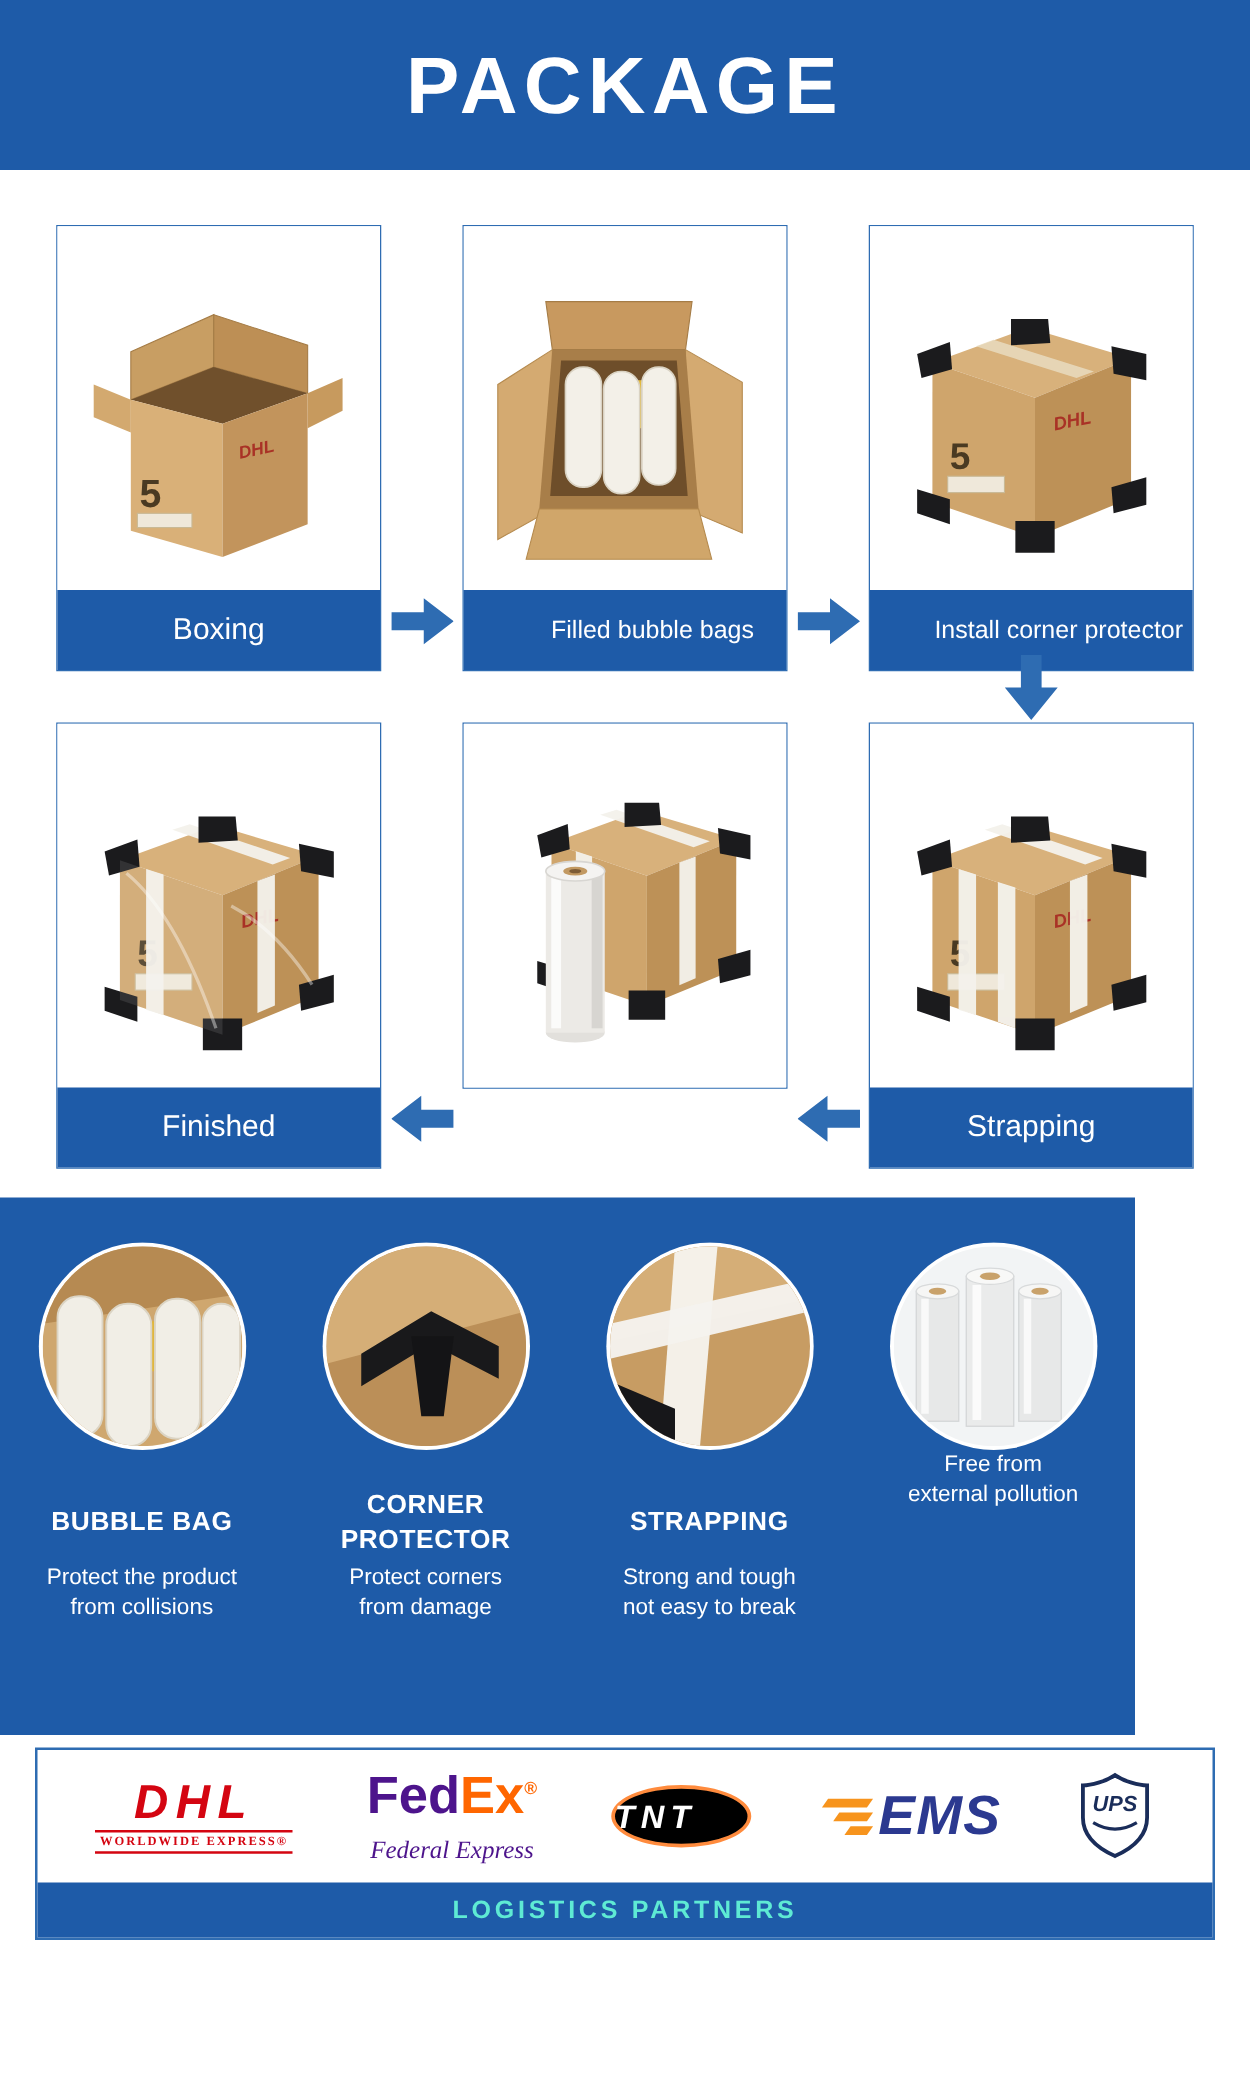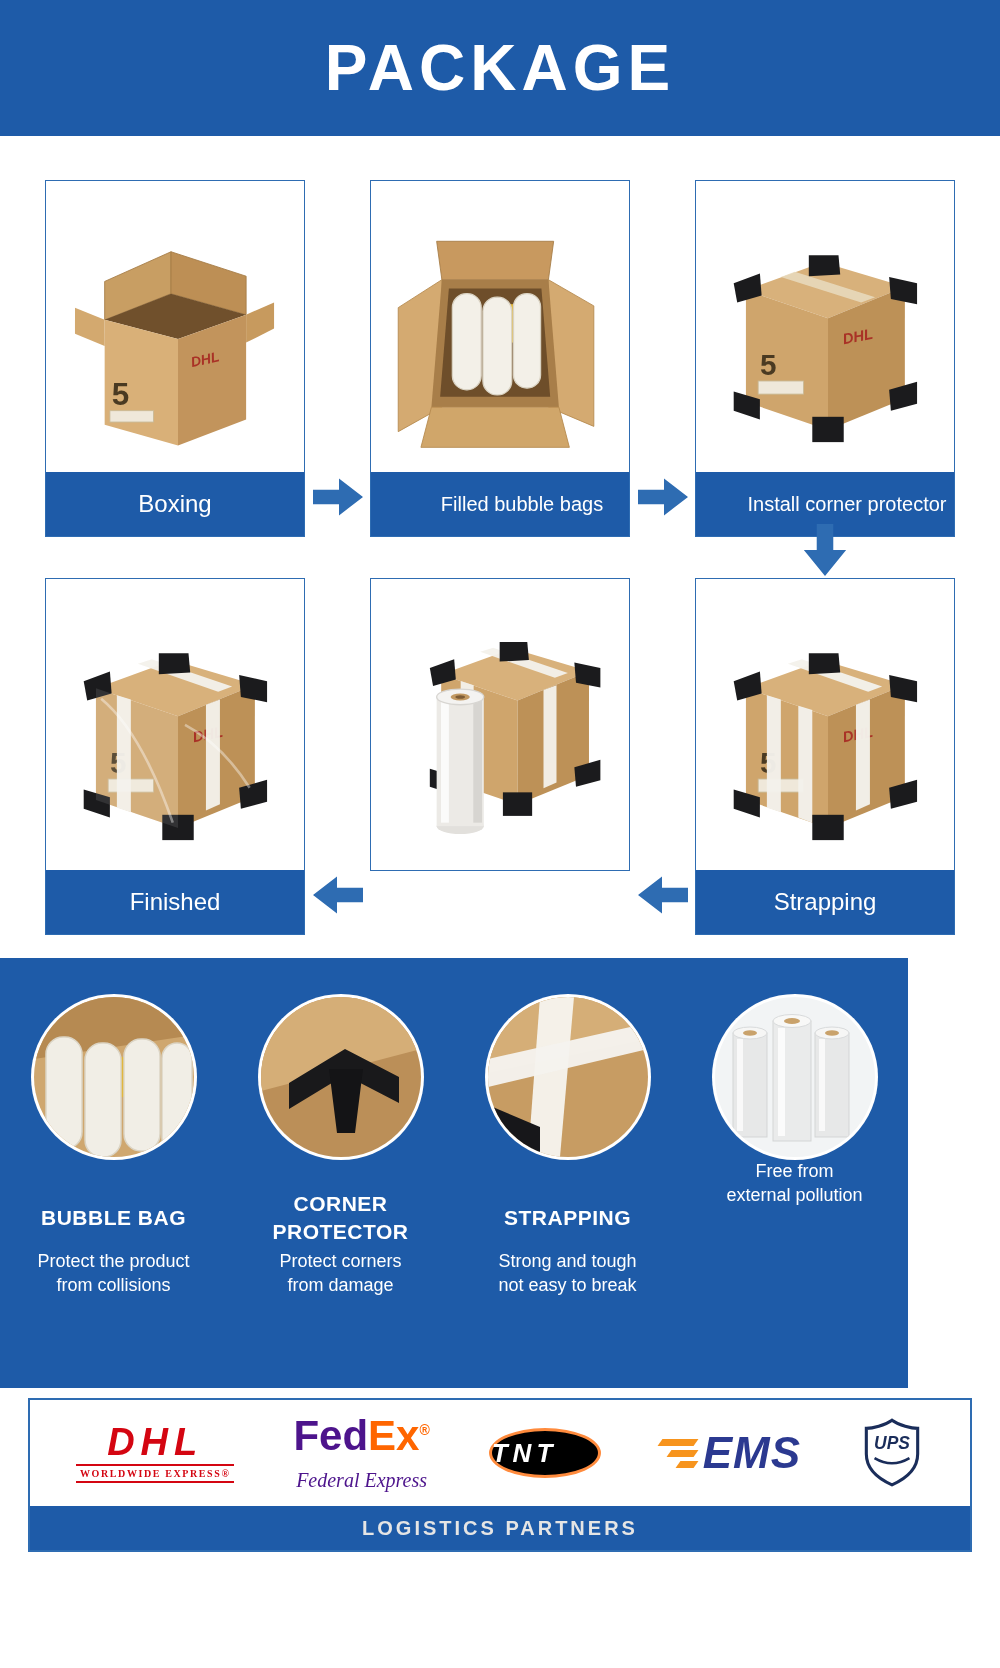--- a/index.html
+++ b/index.html
@@ -40,21 +40,21 @@
   .circle { width:166px; height:166px; border-radius:50%; overflow:hidden;
             border:3px solid rgba(255,255,255,0.5); background:#fff; }
   .circle svg { width:100%; height:100%; display:block; }
   .feature-title { margin-top:26px; height:64px; max-width:190px; display:flex; align-items:center; justify-content:center;
                    font-size:21px; font-weight:bold; line-height:1.35; letter-spacing:0.5px; }
   .feature-desc { font-size:18px; line-height:1.32; white-space:pre-line; }
 
   
   .partners { position:absolute; top:1398px; left:28px; width:944px; border:2px solid #2e6cb2; background:#ffffff; }
   .partners-row { height:106px; display:flex; align-items:center; justify-content:space-between; padding:0 46px; }
-  .partners-bar { height:44px; background:#1e5ba8; color:#e5e5e5; display:flex; align-items:center; justify-content:center;
+  .partners-bar { height:44px; background:#1e5ba8; color:#5eead4; display:flex; align-items:center; justify-content:center;
                   font-size:20px; font-weight:bold; letter-spacing:3px; }
 
   .logo { display:flex; flex-direction:column; align-items:center; }
   .dhl-name { color:#d40511; font-size:38px; font-weight:bold; font-style:italic; letter-spacing:6px; line-height:1; }
   .dhl-sub { color:#d40511; font-size:10px; font-weight:bold; letter-spacing:1.6px; margin-top:3px;
              border-top:2px solid #d40511; border-bottom:2px solid #d40511; padding:2px 4px;font-family:Liberation Serif, serif; }
 
   .fedex-name { font-size:42px; font-weight:bold; line-height:1; }
   .fed { color:#4d148c; } .ex { color:#ff6600; }
   .fedex-reg { color:#ff6600; font-size:14px; vertical-align:super; }

